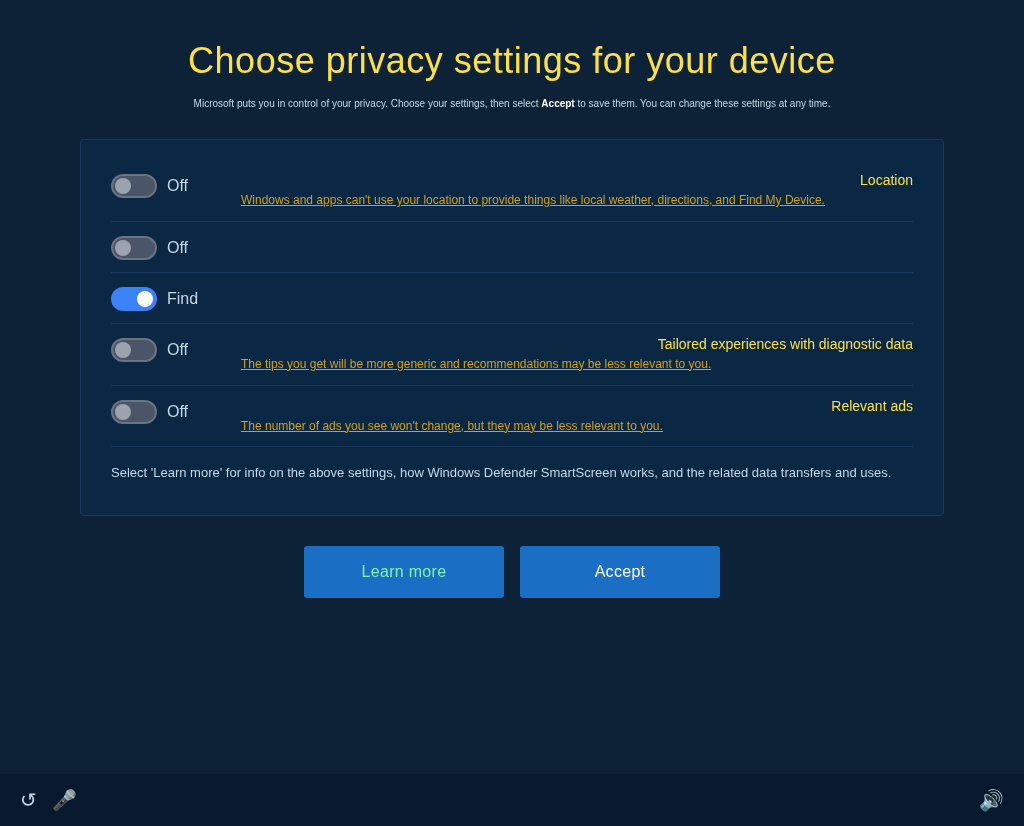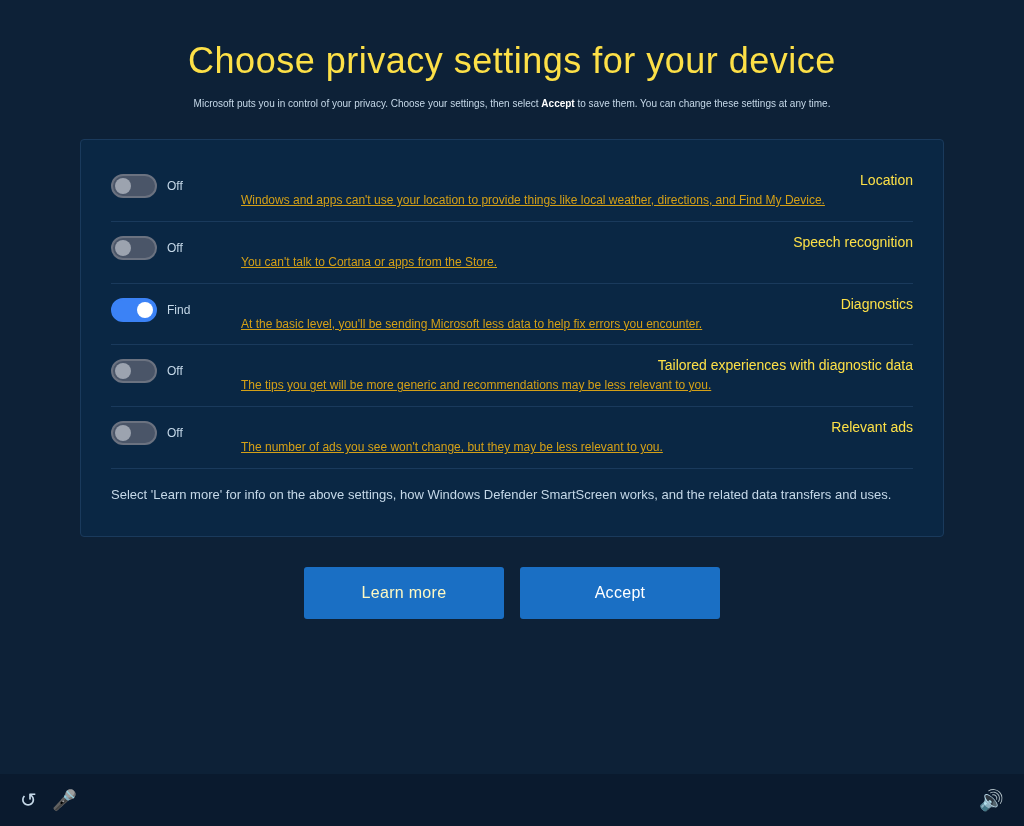--- a/index.html
+++ b/index.html
@@ -106,21 +106,21 @@
       background-color: #3b82f6;
       border-color: #3b82f6;
     }
 
     .toggle.on::after {
       left: calc(100% - 18px);
       background-color: #ffffff;
     }
 
     .toggle-label {
-      font-size: 12px;
+      font-size: 16px;
       color: #c5d8e8;
       margin-left: 10px;
       font-weight: 400;
       text-align: center;
     }
 
     .setting-content {
       flex: 1;
     }
 
@@ -161,21 +161,21 @@
       border: none;
       border-radius: 3px;
       font-size: 16px;
       font-weight: 500;
       cursor: pointer;
       letter-spacing: 0.3px;
     }
 
     .btn-learn-more {
       background-color: #1a6fc4;
-      color: #fef9c3;
+      color: #86efac;
     }
 
     .btn-accept {
       background-color: #1a6fc4;
       color: #ffffff;
     }
 
     .taskbar {
       width: 100%;
       height: 52px;
@@ -226,34 +226,26 @@
         <div class="setting-title">Location</div>
         <div class="setting-desc">Windows and apps can't use your location to provide things like local weather, directions, and Find My Device.</div>
       </div>
     </div>
 
     <div class="setting-row">
       <div class="toggle-area">
         <div class="toggle"></div>
         <span class="toggle-label">Off</span>
       </div>
-      <div class="setting-content">
-        <div class="setting-title">Speech recognition</div>
-        <div class="setting-desc">You can't talk to Cortana or apps from the Store.</div>
-      </div>
     </div>
 
     <div class="setting-row">
       <div class="toggle-area">
         <div class="toggle on"></div>
         <span class="toggle-label">Find</span>
-      </div>
-      <div class="setting-content">
-        <div class="setting-title">Diagnostics</div>
-        <div class="setting-desc">At the basic level, you'll be sending Microsoft less data to help fix errors you encounter.</div>
       </div>
     </div>
 
     <div class="setting-row">
       <div class="toggle-area">
         <div class="toggle"></div>
         <span class="toggle-label">Off</span>
       </div>
       <div class="setting-content">
         <div class="setting-title">Tailored experiences with diagnostic data</div>

